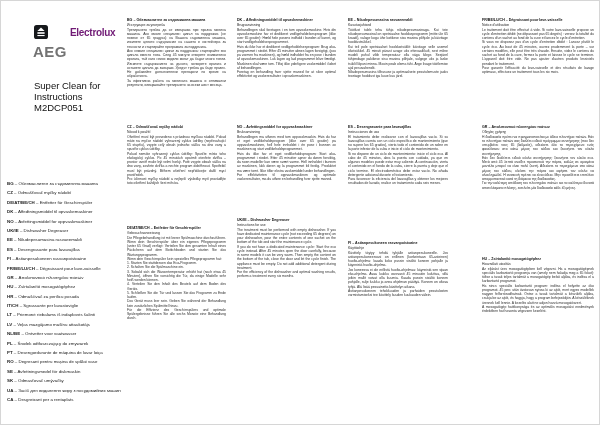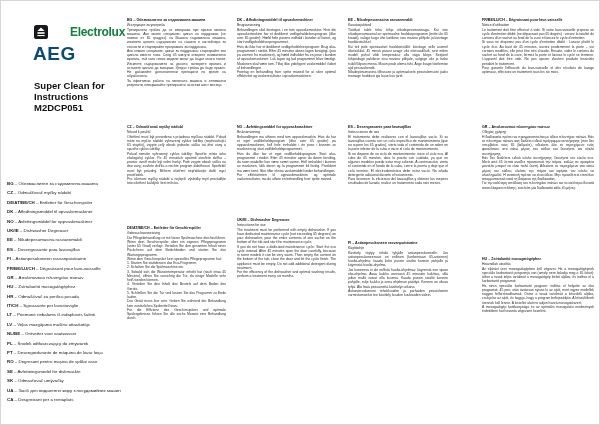--- a/index.html
+++ b/index.html
@@ -4,23 +4,23 @@
 <style>
   html,body{margin:0;padding:0;background:#e9e9e9;}
   .page{
     position:relative;width:600px;height:425px;background:#ffffff;
     font-family:"Liberation Sans",sans-serif;color:#222;overflow:hidden;
     border:1px solid #d6d6d6;box-sizing:border-box;
   }
   
   .brand-row{position:absolute;left:33px;top:24px;display:flex;align-items:center;gap:4px;}
   .elux-icon{width:14px;height:14px;display:block;}
-  .elux-word{font-size:12px;font-weight:bold;color:#15803d;letter-spacing:-0.3px;padding-left:18px;}
-  .aeg{position:absolute;left:32px;top:42px;font-size:19px;font-weight:bold;color:#0c4a6e;letter-spacing:0.5px;}
-  .prod-title{position:absolute;left:33px;top:79px;font-size:9.5px;font-weight:bold;line-height:11px;color:#111;}
+  .elux-word{font-size:10px;font-weight:bold;color:#701a75;letter-spacing:-0.3px;padding-left:18px;}
+  .aeg{position:absolute;left:32px;top:42px;font-size:15px;font-weight:bold;color:#737373;letter-spacing:0.5px;}
+  .prod-title{position:absolute;left:33px;top:79px;font-size:9.5px;font-weight:normal;line-height:11px;color:#111;}
   .lang-list{position:absolute;left:6px;top:180px;width:114px;margin:0;padding:0;list-style:none;}
   .lang-list li{font-size:4.4px;line-height:5.2px;margin-bottom:4.2px;color:#1c1c1c;}
   .lang-list .code{font-weight:bold;}
   
   .sec{position:absolute;overflow:hidden;text-align:justify;}
   .sec h3{margin:0 0 1px 0;font-size:3.6px;line-height:4.4px;color:#141414;font-weight:bold;text-align:left;}
   .sec .sub{font-size:3.4px;line-height:4.25px;color:#262626;text-align:left;}
   .sec .body{font-size:3.4px;line-height:4.25px;color:#2c2c2c;white-space:pre-line;}
   
   .c1{left:126px;width:99px;}

